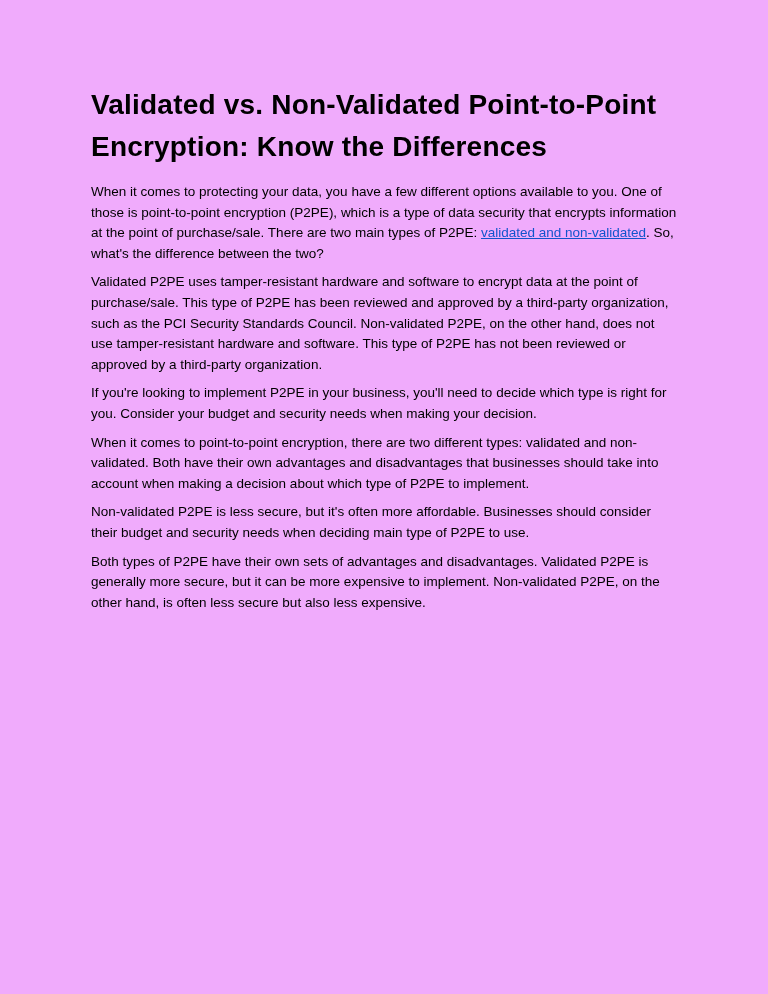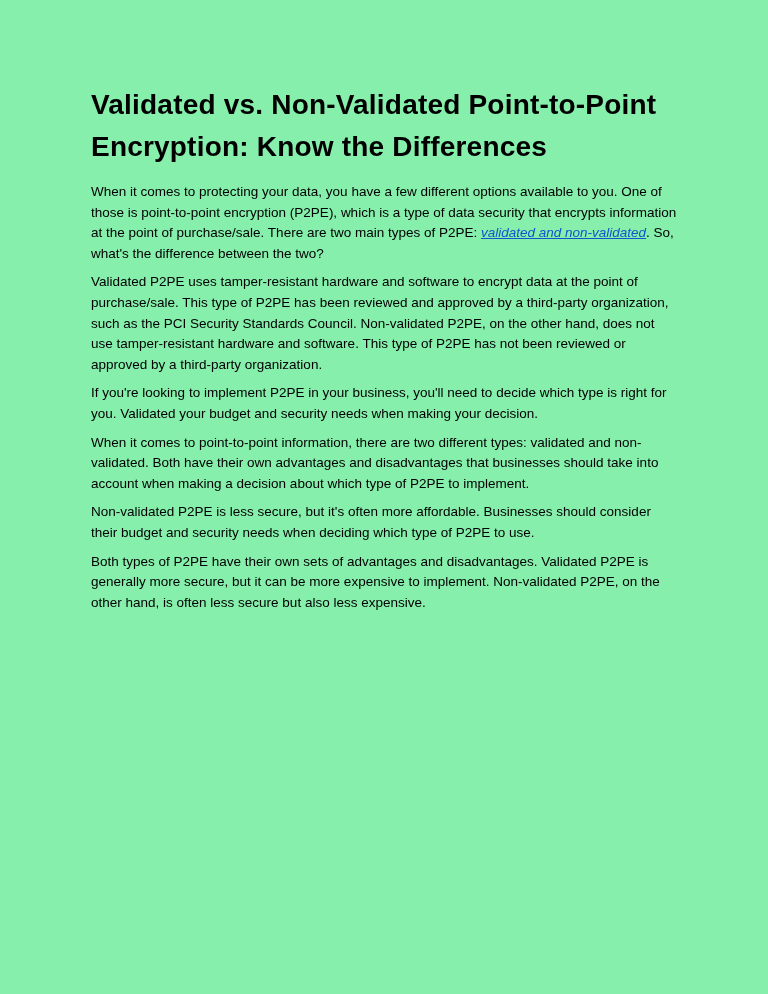--- a/index.html
+++ b/index.html
@@ -12,21 +12,21 @@
     width: 768px;
     height: 994px;
     font-family: "Liberation Sans", sans-serif;
     color: #000000;
     overflow: hidden;
   }
   .page {
     position: relative;
     width: 768px;
     height: 994px;
-    background: #86efac;
+    background: #f0abfc;
   }
   .content {
     position: absolute;
     left: 91px;
     top: 84px;
     width: 588px;
   }
   h1.doc-title {
     font-size: 28px;
     line-height: 42px;
@@ -38,40 +38,39 @@
   p.body-para {
     font-size: 13.5px;
     line-height: 20.6px;
     margin: 0 0 8px 0;
     color: #000000;
   }
   a.doc-link {
     color: #1155cc;
     text-decoration: underline;
     cursor: pointer;
-    font-style: italic;
   }
 </style>
 </head>
 <body>
 
 <div class="page">
   <div class="content">
 
     <h1 class="doc-title">Validated vs. Non-Validated Point-to-Point Encryption: Know the Differences</h1>
 
     <p class="body-para"><span>When it comes to protecting your data, you have a few different options available to you. One of those is point-to-point encryption (P2PE), which is a type of data security that encrypts information at the point of purchase/sale. There are two main types of P2PE: </span><a class="doc-link">validated and non-validated</a><span>. So, what's the difference between the two?</span></p>
 
     <p class="body-para">Validated P2PE uses tamper-resistant hardware and software to encrypt data at the point of purchase/sale. This type of P2PE has been reviewed and approved by a third-party organization, such as the PCI Security Standards Council. Non-validated P2PE, on the other hand, does not use tamper-resistant hardware and software. This type of P2PE has not been reviewed or approved by a third-party organization.</p>
 
 
-    <p class="body-para">If you're looking to implement P2PE in your business, you'll need to decide which type is right for you. Validated your budget and security needs when making your decision.</p>
+    <p class="body-para">If you're looking to implement P2PE in your business, you'll need to decide which type is right for you. Consider your budget and security needs when making your decision.</p>
 
-    <p class="body-para">When it comes to point-to-point information, there are two different types: validated and non-validated. Both have their own advantages and disadvantages that businesses should take into account when making a decision about which type of P2PE to implement.</p>
+    <p class="body-para">When it comes to point-to-point encryption, there are two different types: validated and non-validated. Both have their own advantages and disadvantages that businesses should take into account when making a decision about which type of P2PE to implement.</p>
 
 
-    <p class="body-para">Non-validated P2PE is less secure, but it's often more affordable. Businesses should consider their budget and security needs when deciding which type of P2PE to use.</p>
+    <p class="body-para">Non-validated P2PE is less secure, but it's often more affordable. Businesses should consider their budget and security needs when deciding main type of P2PE to use.</p>
 
     <p class="body-para">Both types of P2PE have their own sets of advantages and disadvantages. Validated P2PE is generally more secure, but it can be more expensive to implement. Non-validated P2PE, on the other hand, is often less secure but also less expensive.</p>
 
 
   </div>
 </div>
 
 </body></html>

